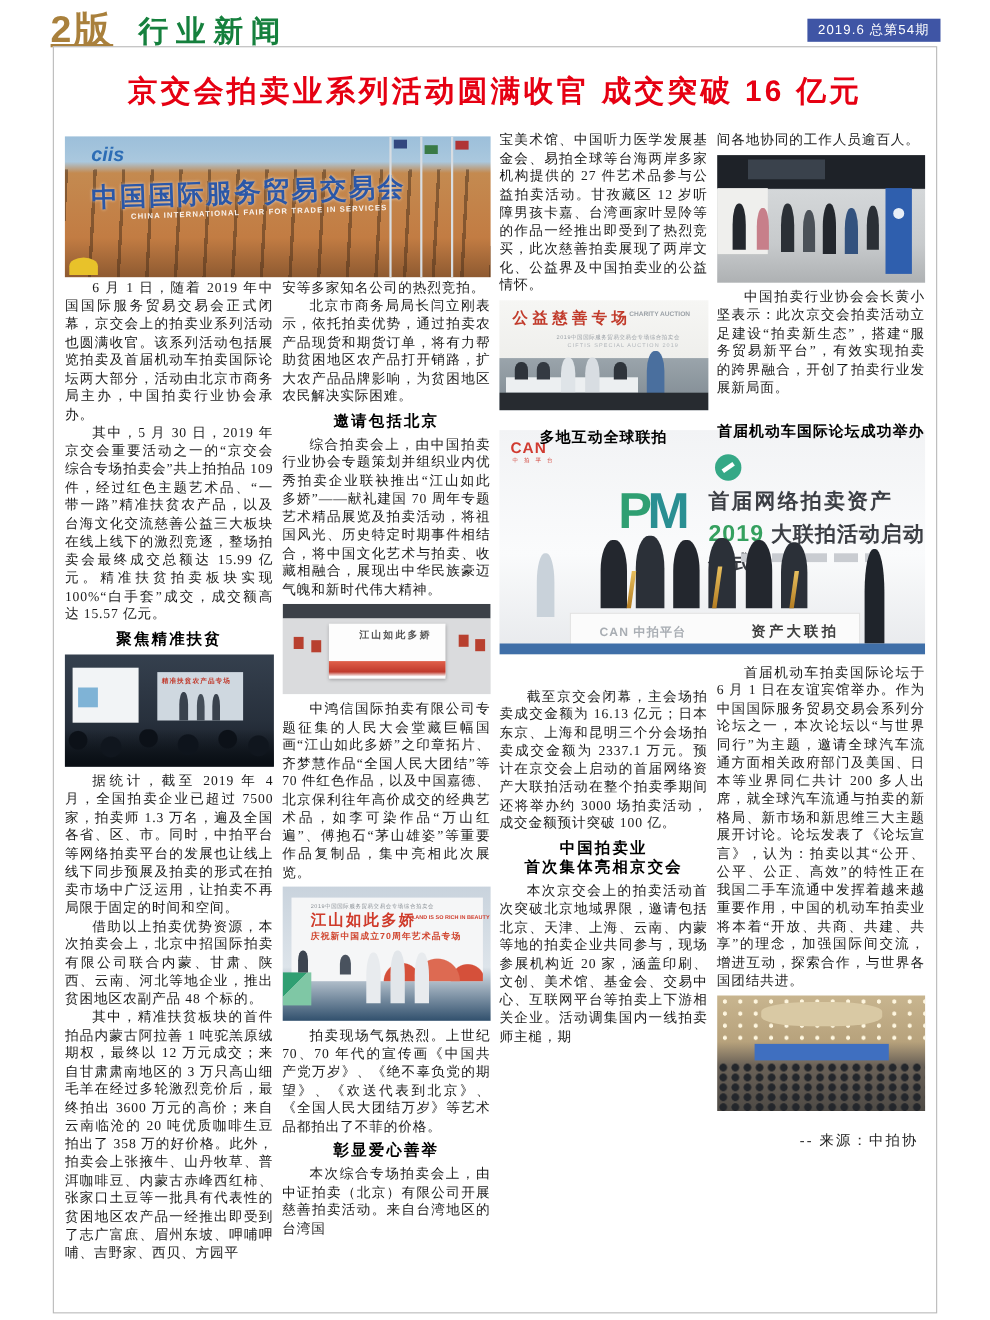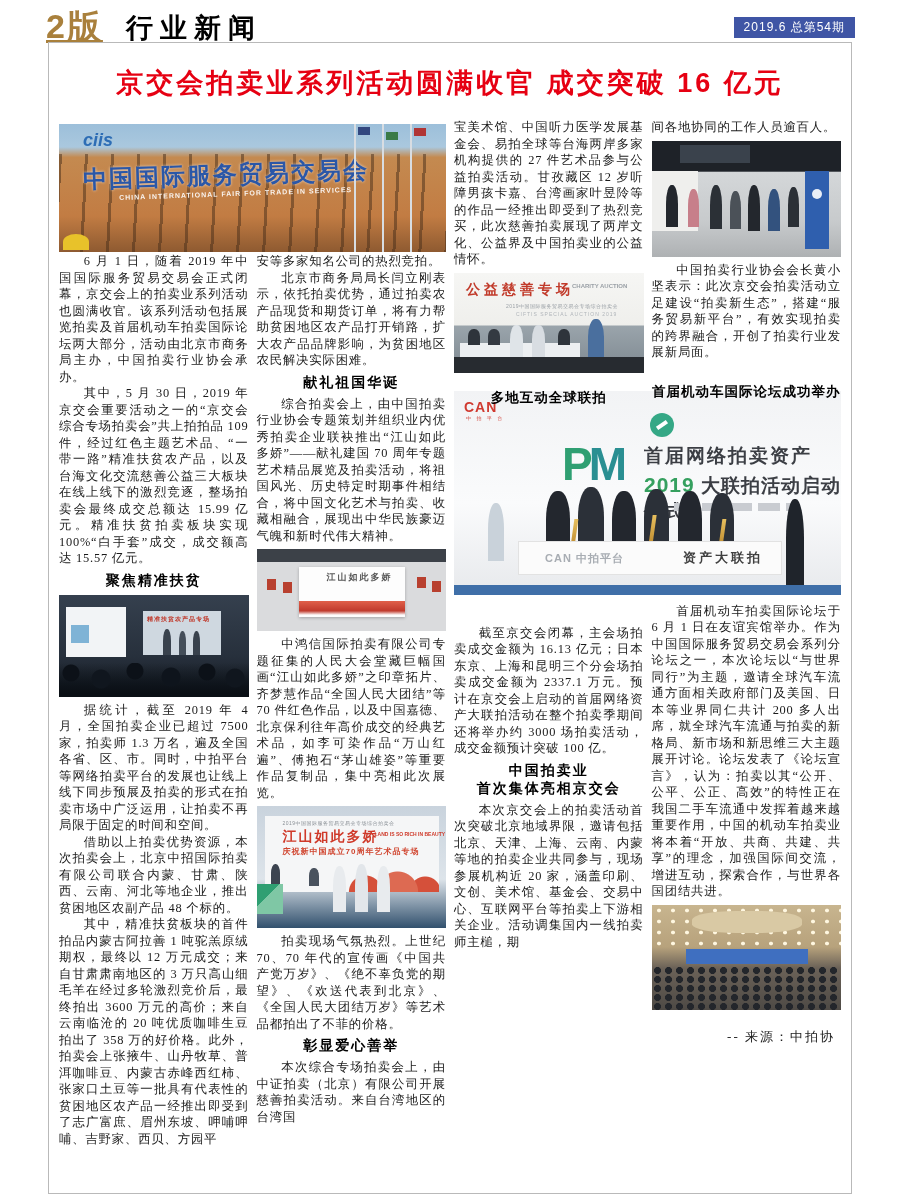--- a/index.html
+++ b/index.html
@@ -2,21 +2,21 @@
 <html><head>
 <meta charset="utf-8">
 <style>
   html,body{margin:0;padding:0;}
   body{width:900px;height:1200px;position:relative;background:#fff;
        font-family:"Liberation Serif","DejaVu Serif",serif;color:#1a1a1a;}
   
   .edition{position:absolute;left:46px;top:4px;font:bold 34px "Liberation Sans","DejaVu Sans",sans-serif;
            color:#a9803c;letter-spacing:2px;text-decoration:underline;}
   .section-title{position:absolute;left:126px;top:10px;font:bold 27px "Liberation Sans","DejaVu Sans",sans-serif;
-           color:#000000;letter-spacing:7px;}
+           color:#15803d;letter-spacing:7px;}
   .issue-badge{position:absolute;right:45px;top:17px;background:#3f55a5;color:#fff;
            font:12px "Liberation Sans","DejaVu Sans",sans-serif;padding:2px 10px;letter-spacing:1px;}
   
   .sheet{position:absolute;left:48px;top:42px;width:802px;height:1150px;border:1px solid #b9b9b9;background:#fff;}
   .headline{position:absolute;left:0;right:0;top:22px;text-align:center;color:#e60012;
            font:bold 27px "Liberation Sans","DejaVu Sans",sans-serif;letter-spacing:3px;white-space:nowrap;}
   .cols{position:absolute;left:10px;top:76px;width:782px;display:flex;gap:8px;}
   .col{flex:1 1 0;min-width:0;}
   .p{font-size:12.4px;line-height:16.5px;text-align:justify;letter-spacing:.8px;margin:0;text-indent:2em;}
   .p.noind{text-indent:0;}
@@ -51,21 +51,21 @@
   .ph-launch .pm{position:absolute;left:108px;top:46px;font:bold 46px "Liberation Sans",sans-serif;
       color:#2f9f72;letter-spacing:-4px;}
   .ph-launch .pm b{color:#2a8f92;}
   .ph-launch .gavel{position:absolute;left:196px;top:22px;width:24px;height:24px;border-radius:50%;background:#35a886;}
   .ph-launch .gavel i{position:absolute;left:6px;top:10px;width:12px;height:4px;background:#fff;transform:rotate(-35deg);}
   .ph-launch .t1{position:absolute;left:190px;top:52px;font:bold 19px "Liberation Sans",sans-serif;color:#3b3e44;letter-spacing:2px;}
   .ph-launch .t2{position:absolute;left:190px;top:82px;font:bold 19px "Liberation Sans",sans-serif;color:#3b3e44;letter-spacing:1px;}
   .ph-launch .t2 b{color:#35a05f;font-size:21px;}
   .ph-launch .tline{position:absolute;left:192px;top:112px;width:150px;height:8px;
       background:repeating-linear-gradient(90deg,#c9ccd1 0 22px,transparent 22px 28px);}
-  .ph-launch .table{position:absolute;left:64px;top:150px;width:262px;height:32px;background:#fbfbfb;border:1px solid #e2e2e2;}
+  .ph-launch .table{position:absolute;left:64px;top:166px;width:262px;height:32px;background:#fbfbfb;border:1px solid #e2e2e2;}
   .ph-launch .table .tl{position:absolute;left:26px;top:9px;color:#a8adb3;font:bold 11px "Liberation Sans",sans-serif;letter-spacing:1px;}
   .ph-launch .table .tr{position:absolute;right:18px;top:7px;color:#404040;font:bold 13px "Liberation Sans",sans-serif;letter-spacing:3px;}
   .ph-launch .floor{position:absolute;left:0;bottom:0;width:100%;height:10px;background:#3f6fa8;}
   .ph-launch .gold{position:absolute;width:4px;background:linear-gradient(180deg,#e7bf5e,#b47d22);transform:skewX(-8deg);}
 
   
   .ph-event{height:102px;background:linear-gradient(180deg,#35404e 0,#27303c 60%,#141a22 100%);}
   .ph-event .screen{position:absolute;left:7px;top:12px;width:60px;height:50px;background:#f2f4f6;}
   .ph-event .thumb{position:absolute;left:12px;top:30px;width:18px;height:18px;background:#7fb3d6;}
   .ph-event .stage{position:absolute;left:84px;top:16px;width:78px;height:44px;background:#cfd8e0;}
@@ -197,21 +197,21 @@
       </div>
       <p class="p">据统计，截至 2019 年 4 月，全国拍卖企业已超过 7500 家，拍卖师 1.3 万名，遍及全国各省、区、市。同时，中拍平台等网络拍卖平台的发展也让线上线下同步预展及拍卖的形式在拍卖市场中广泛运用，让拍卖不再局限于固定的时间和空间。</p>
       <p class="p">借助以上拍卖优势资源，本次拍卖会上，北京中招国际拍卖有限公司联合内蒙、甘肃、陕西、云南、河北等地企业，推出贫困地区农副产品 48 个标的。</p>
       <p class="p">其中，精准扶贫板块的首件拍品内蒙古阿拉善 1 吨驼羔原绒期权，最终以 12 万元成交；来自甘肃肃南地区的 3 万只高山细毛羊在经过多轮激烈竞价后，最终拍出 3600 万元的高价；来自云南临沧的 20 吨优质咖啡生豆拍出了 358 万的好价格。此外，拍卖会上张掖牛、山丹牧草、普洱咖啡豆、内蒙古赤峰西红柿、张家口土豆等一批具有代表性的贫困地区农产品一经推出即受到了志广富庶、眉州东坡、呷哺呷哺、吉野家、西贝、方园平</p>
     </div>
 
     <div class="col">
       <div class="spacer" style="height:134px;"></div>
       <p class="p noind">安等多家知名公司的热烈竞拍。</p>
       <p class="p">北京市商务局局长闫立刚表示，依托拍卖优势，通过拍卖农产品现货和期货订单，将有力帮助贫困地区农产品打开销路，扩大农产品品牌影响，为贫困地区农民解决实际困难。</p>
-      <div class="subhead">献礼祖国华诞</div>
+      <div class="subhead">邀请包括北京</div>
       <p class="p">综合拍卖会上，由中国拍卖行业协会专题策划并组织业内优秀拍卖企业联袂推出“江山如此多娇”——献礼建国 70 周年专题艺术精品展览及拍卖活动，将祖国风光、历史特定时期事件相结合，将中国文化艺术与拍卖、收藏相融合，展现出中华民族豪迈气魄和新时代伟大精神。</p>
       <div class="photo ph-gallery">
         <div class="ceil"></div>
         <div class="wall"></div>
         <div class="callig">江山如此多娇</div>
         <div class="redband"></div>
         <div class="art" style="left:10px;top:30px;"></div>
         <div class="art" style="left:26px;top:33px;"></div>
         <div class="art" style="left:160px;top:28px;"></div>
         <div class="art" style="left:175px;top:32px;"></div>

